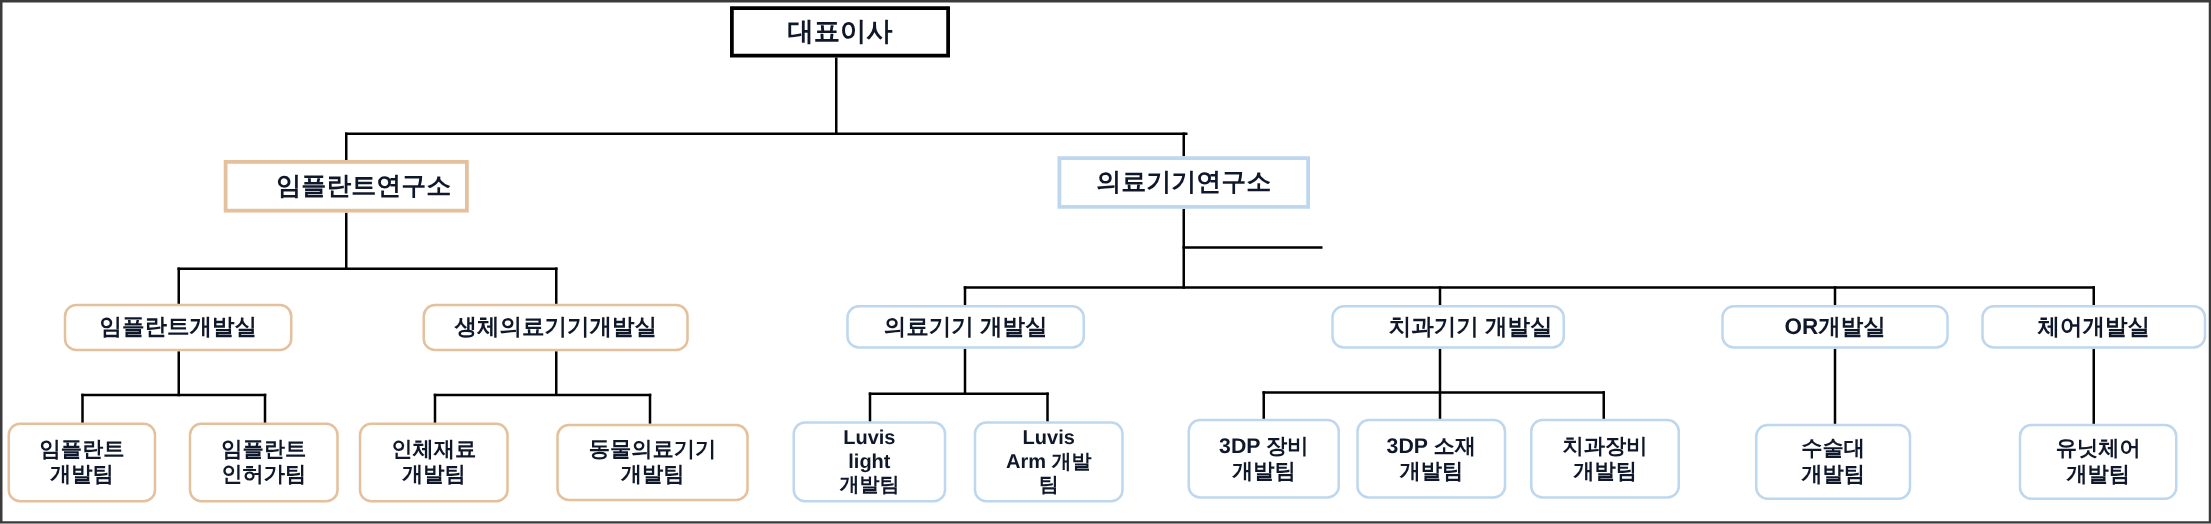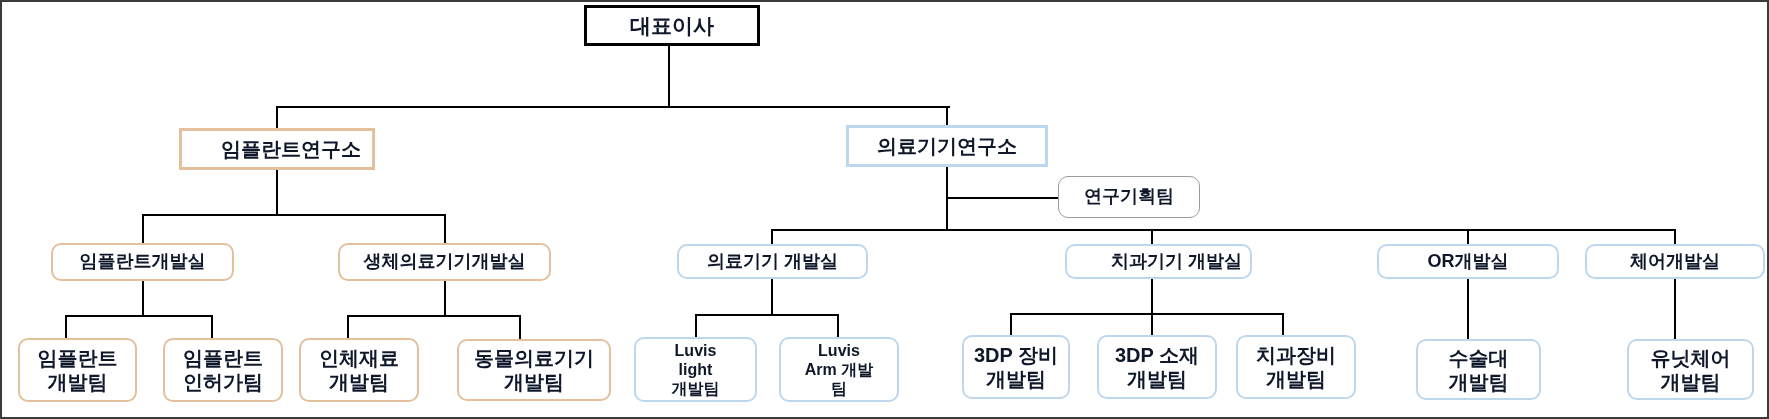--- a/index.html
+++ b/index.html
@@ -15,21 +15,21 @@
   }
   .sq{border:3px solid #000;}              
   .lvl2{border:3px solid #000;}            
   .rounded{border:2px solid #000;border-radius:10px;}
   .tan{border-color:#e4c09c;}
   .blue{border-color:#bdd7ee;}
   .gray{border-color:#9c9c9c;border-width:1.5px;}
   .hline,.vline{position:absolute;background:#000;z-index:1;}
   .hline{height:2px;}
   .vline{width:2px;}
-  .f21{font-size:21px;} .f20{font-size:20px;} .f18{font-size:18px;} .f17{font-size:20px;margin-left:12px;} .f16{font-size:16px;}
+  .f21{font-size:21px;} .f20{font-size:20px;} .f18{font-size:18px;} .f17{font-size:17px;} .f16{font-size:16px;}
 </style>
 </head>
 <body>
 
 <div class="canvas">
 
   <div class="vline" style="left:666px;top:43px;height:62px;"></div>
   <div class="hline" style="left:274px;top:104px;width:674px;"></div>
   <div class="vline" style="left:274px;top:104px;height:24px;"></div>
   <div class="vline" style="left:944px;top:104px;height:21px;"></div>
@@ -69,21 +69,20 @@
 
   <div class="vline" style="left:1465px;top:277px;height:61px;"></div>
   <div class="vline" style="left:1672px;top:277px;height:61px;"></div>
 
   <div class="node sq f21" style="left:582px;top:3px;width:176px;height:41px;">대표이사</div>
 
   <div class="node lvl2 tan f20" style="left:177px;top:126px;width:196px;height:42px;padding-left:28px;">임플란트연구소</div>
 
   <div class="node lvl2 blue f20" style="left:844px;top:123px;width:202px;height:42px;">의료기기연구소</div>
 
-  <div class="node rounded gray f18" style="left:1056px;top:174px;width:142px;height:42px;">연구기획팀</div>
 
   <div class="node rounded tan f18" style="left:336px;top:241px;width:213px;height:38px;">생체의료기기개발실</div>
 
   <div class="node rounded tan f18" style="left:49px;top:241px;width:183px;height:38px;">임플란트개발실</div>
 
   <div class="node rounded blue f18" style="left:675px;top:242px;width:191px;height:35px;">의료기기 개발실</div>
 
   <div class="node rounded blue f18" style="left:1063px;top:242px;width:187px;height:35px;padding-left:36px;">치과기기 개발실</div>
 
   <div class="node rounded blue f18" style="left:1375px;top:242px;width:182px;height:35px;">OR개발실</div>
@@ -103,21 +102,21 @@
 개발팀</div>
 
   <div class="node rounded blue f16" style="left:632px;top:335px;width:123px;height:65px;">Luvis
 light
 개발팀</div>
 
   <div class="node rounded blue f16" style="left:777px;top:335px;width:120px;height:65px;">Luvis
 Arm 개발
 팀</div>
 
-  <div class="node rounded blue f17" style="left:948px;top:333px;width:108px;height:64px;">3DP 장비
+  <div class="node rounded blue f17" style="left:948px;top:333px;width:122px;height:64px;">3DP 장비
 개발팀</div>
 
   <div class="node rounded blue f17" style="left:1083px;top:333px;width:120px;height:64px;">3DP 소재
 개발팀</div>
 
   <div class="node rounded blue f17" style="left:1222px;top:333px;width:120px;height:64px;">치과장비
 개발팀</div>
 
   <div class="node rounded blue f17" style="left:1402px;top:337px;width:125px;height:61px;">수술대
 개발팀</div>

